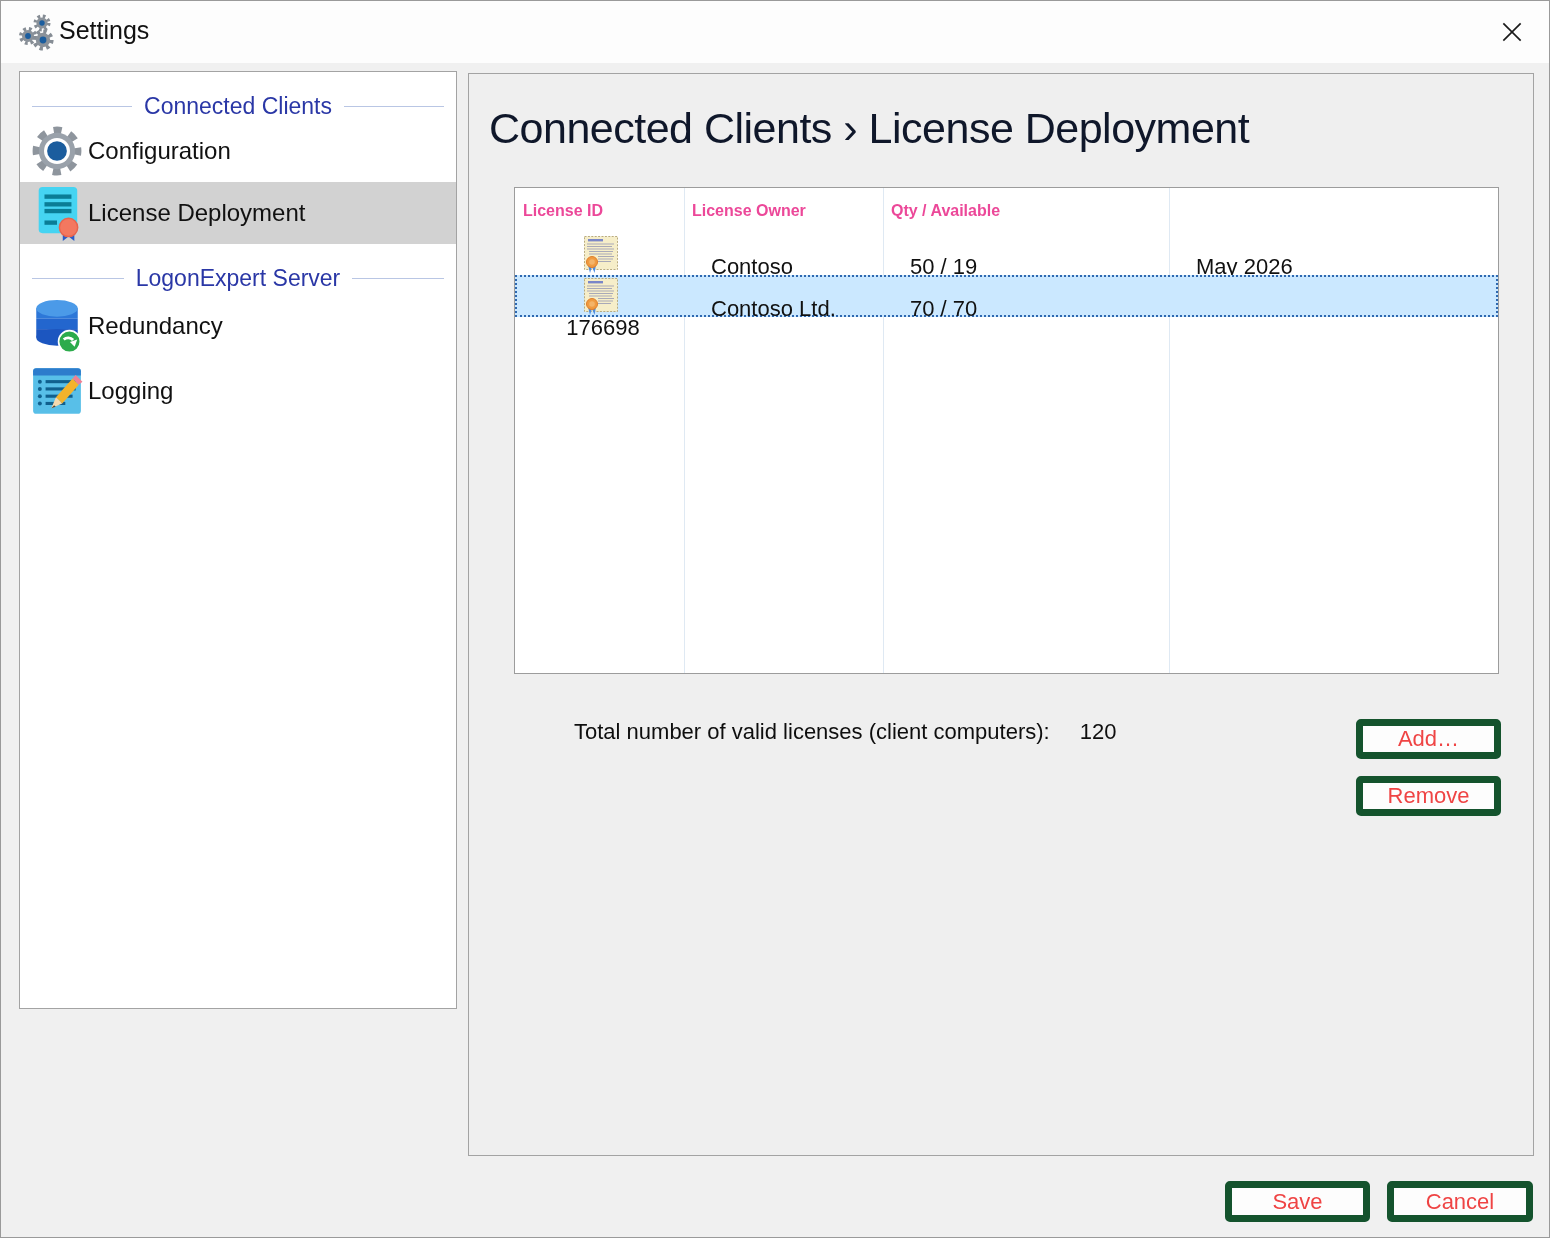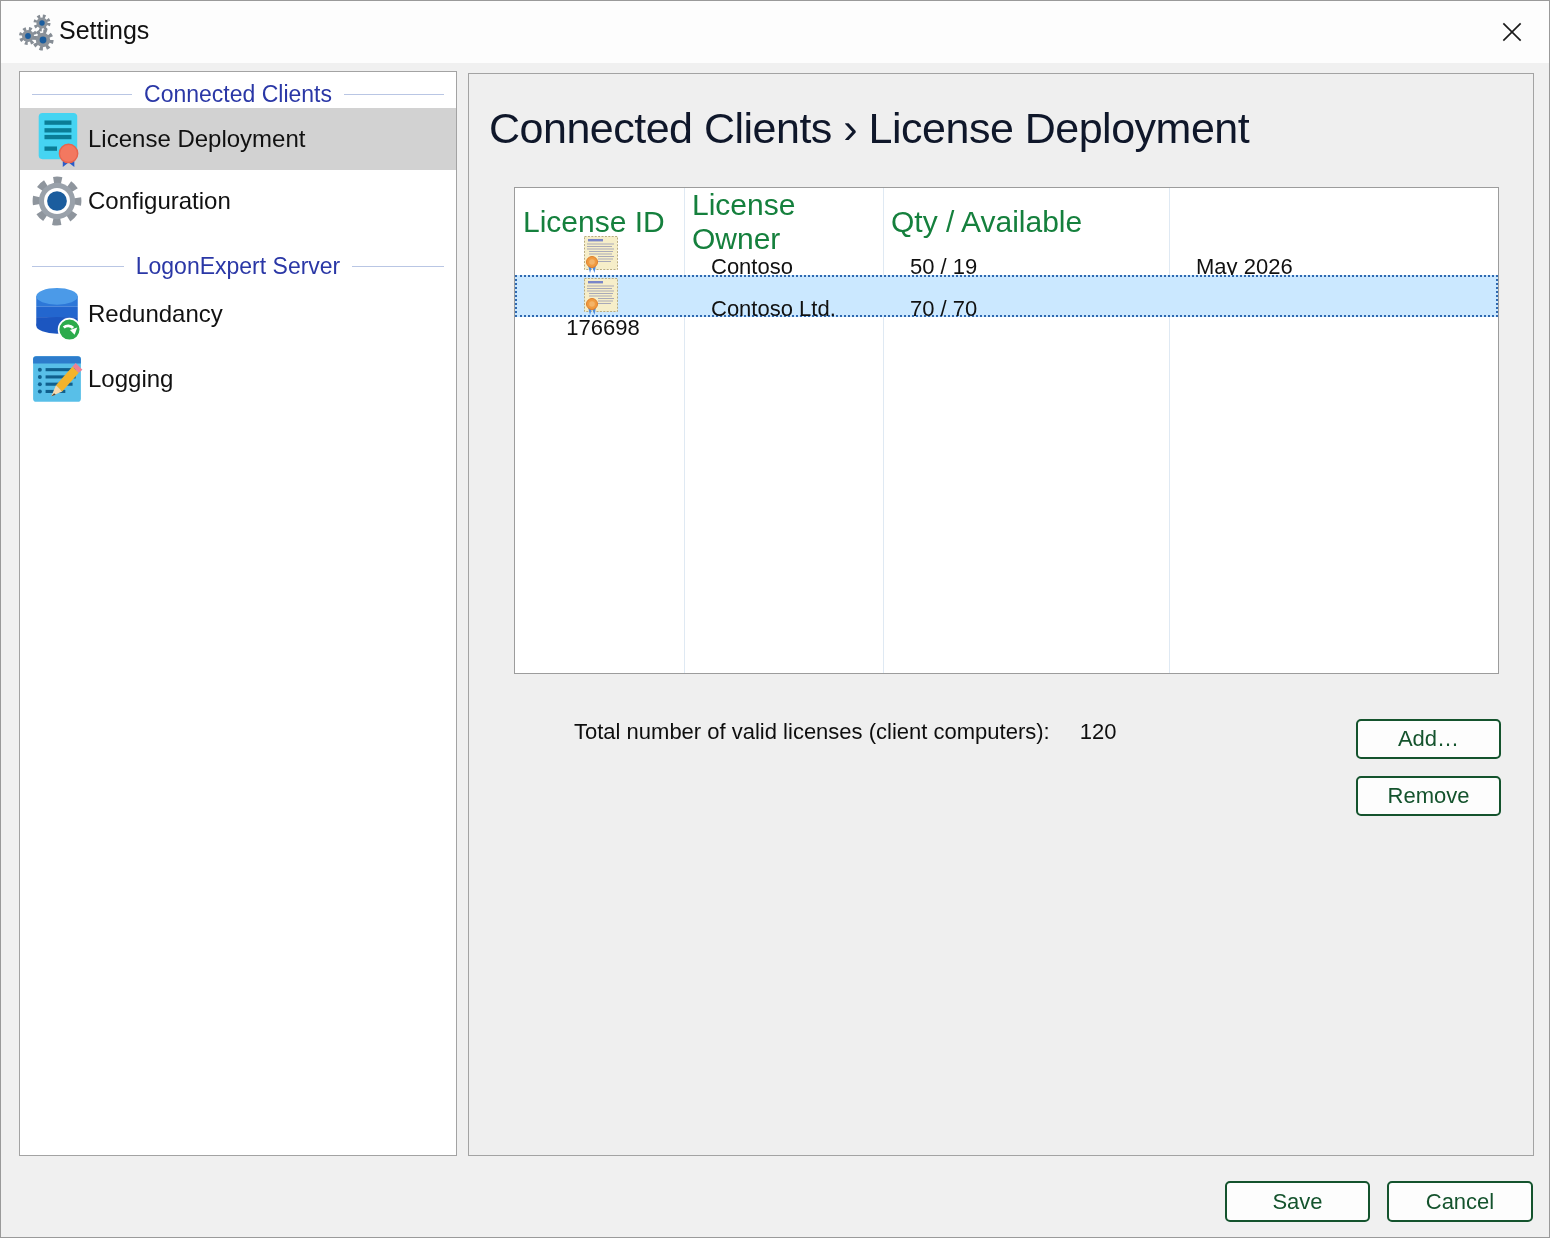--- a/index.html
+++ b/index.html
@@ -11,22 +11,22 @@
   }
 
   
   .titlebar { position:absolute; left:0; top:0; width:100%; height:62px; background:#fdfdfd; }
   .titlebar .app-icon { position:absolute; left:14px; top:11px; width:40px; height:40px; }
   .titlebar .app-title { position:absolute; left:58px; top:15px; font-size:25px; color:#111; }
   .close-btn { position:absolute; right:20px; top:14px; width:34px; height:34px;
                display:flex; align-items:center; justify-content:center; cursor:pointer; }
 
   
-  .sidebar { position:absolute; left:18px; top:70px; width:438px; height:1085px;
-             background:#ffffff; border:1px solid #a3a3a3; padding-top:8px; }
+  .sidebar { position:absolute; left:18px; top:70px; width:438px; height:938px;
+             background:#ffffff; border:1px solid #a3a3a3; padding-top:20px; }
   .mainpanel { position:absolute; left:467px; top:72px; width:1066px; height:1083px;
                background:#efefef; border:1px solid #a3a3a3; }
 
   
   .group-header { display:flex; align-items:center; height:28px; padding:0 12px; }
   .group-header .line { flex:1; height:1px; background:#b9c6e4; }
   .group-header .group-label { margin:0 12px; font-size:23px; color:#2a37a6; white-space:nowrap; }
   .side-item { display:flex; align-items:center; height:62px; padding-left:8px; cursor:pointer; }
   .side-item.selected { background:#d2d2d2; }
   .side-item .icon { width:58px; height:58px; display:flex; align-items:center; justify-content:center; flex:0 0 58px; }
@@ -36,33 +36,33 @@
   
   .page-title { position:absolute; left:20px; top:30px; font-size:43px; font-weight:400;
                 color:#0f172a; letter-spacing:-0.5px; white-space:nowrap; }
 
   .license-table { position:absolute; left:45px; top:113px; width:985px; height:487px;
                    background:#ffffff; border:1px solid #9c9c9c; }
   .col-sep { position:absolute; top:0; bottom:0; width:1px; background:#dfe9f3; z-index:0; }
   .sep1 { left:169px; } .sep2 { left:368px; } .sep3 { left:654px; }
   .t-grid { display:grid; grid-template-columns:169px 199px 286px 1fr; align-items:center;
             position:relative; z-index:1; }
-  .t-head { height:45px; font-size:30px; color:#15803d; }
+  .t-head { height:45px; font-size:16px; color:#ec4899;font-weight:bold; }
   .t-head > div { padding-left:8px; }
   .t-row { height:42px; font-size:22px; color:#111; border:2px dotted transparent; cursor:default; }
   .t-row > div { padding-left:25px; }
   .t-row.selected { background:#cbe8ff; border:2px dotted #2e68b0; }
   .cell-id { display:flex; align-items:center; padding-left:3px !important;flex-direction:column; }
   .cert-icon { width:36px; height:38px; margin-right:4px; flex:0 0 36px; }
 
   .total-line { position:absolute; left:105px; top:645px; font-size:22px; color:#0e0e0e; }
   .total-value { margin-left:30px; }
 
-  .btn { background:#fdfdfd; border:2px solid #14532d; border-radius:5px;
-         font-size:22px; font-family:inherit; color:#14532d; cursor:pointer; }
+  .btn { background:#fdfdfd; border:7px solid #14532d; border-radius:5px;
+         font-size:22px; font-family:inherit; color:#ef4444; cursor:pointer; }
   .add-btn    { position:absolute; left:887px; top:645px; width:145px; height:40px; }
   .remove-btn { position:absolute; left:887px; top:702px; width:145px; height:40px; }
 
   
   .save-btn   { position:absolute; left:1224px; top:1180px; width:145px; height:41px; }
   .cancel-btn { position:absolute; left:1386px; top:1180px; width:146px; height:41px; }
 </style>
 </head>
 <body>
 
@@ -96,45 +96,45 @@
 </div>
 
 <div class="sidebar">
 
   <div class="group-header">
     <span class="line"></span>
     <span class="group-label">Connected Clients</span>
     <span class="line"></span>
   </div>
 
+  <div class="side-item">
+    <span class="icon">
+      <svg viewBox="0 0 52 52" width="54" height="54">
+        <circle cx="26" cy="26" r="18" fill="none" stroke="#8e959d" stroke-width="11" stroke-dasharray="7.06 7.07" stroke-dashoffset="3.5"></circle>
+        <circle cx="26" cy="26" r="17.5" fill="#99a1aa"></circle>
+        <circle cx="26" cy="26" r="12.5" fill="#ffffff"></circle>
+        <circle cx="26" cy="26" r="9.5" fill="#1b5d9e"></circle>
+      </svg>
+    </span>
+    <span class="side-label">Configuration</span>
+  </div>
+
   <div class="side-item selected">
     <span class="icon">
       <svg viewBox="0 0 54 58" width="52" height="56">
         <rect x="8" y="2" width="40" height="48" rx="4" fill="#45d4f2"></rect>
         <line x1="14" y1="12" x2="42" y2="12" stroke="#0a7d96" stroke-width="4.5"></line>
         <line x1="14" y1="20" x2="42" y2="20" stroke="#0a7d96" stroke-width="4.5"></line>
         <line x1="14" y1="27" x2="42" y2="27" stroke="#0a7d96" stroke-width="4.5"></line>
         <line x1="14" y1="39" x2="27" y2="39" stroke="#0a7d96" stroke-width="4.5"></line>
         <polygon points="33,48 45,48 45,58 39,53.5 33,58" fill="#2a5cc8"></polygon>
         <circle cx="39" cy="44" r="9.5" fill="#f37860" stroke="#e8644d" stroke-width="1.5"></circle>
       </svg>
     </span>
     <span class="side-label">License Deployment</span>
-  </div>
-
-  <div class="side-item">
-    <span class="icon">
-      <svg viewBox="0 0 52 52" width="54" height="54">
-        <circle cx="26" cy="26" r="18" fill="none" stroke="#8e959d" stroke-width="11" stroke-dasharray="7.06 7.07" stroke-dashoffset="3.5"></circle>
-        <circle cx="26" cy="26" r="17.5" fill="#99a1aa"></circle>
-        <circle cx="26" cy="26" r="12.5" fill="#ffffff"></circle>
-        <circle cx="26" cy="26" r="9.5" fill="#1b5d9e"></circle>
-      </svg>
-    </span>
-    <span class="side-label">Configuration</span>
   </div>
 
   <div class="group-header gh2">
     <span class="line"></span>
     <span class="group-label">LogonExpert Server</span>
     <span class="line"></span>
   </div>
 
   <div class="side-item" style="height:68px;">
     <span class="icon">

